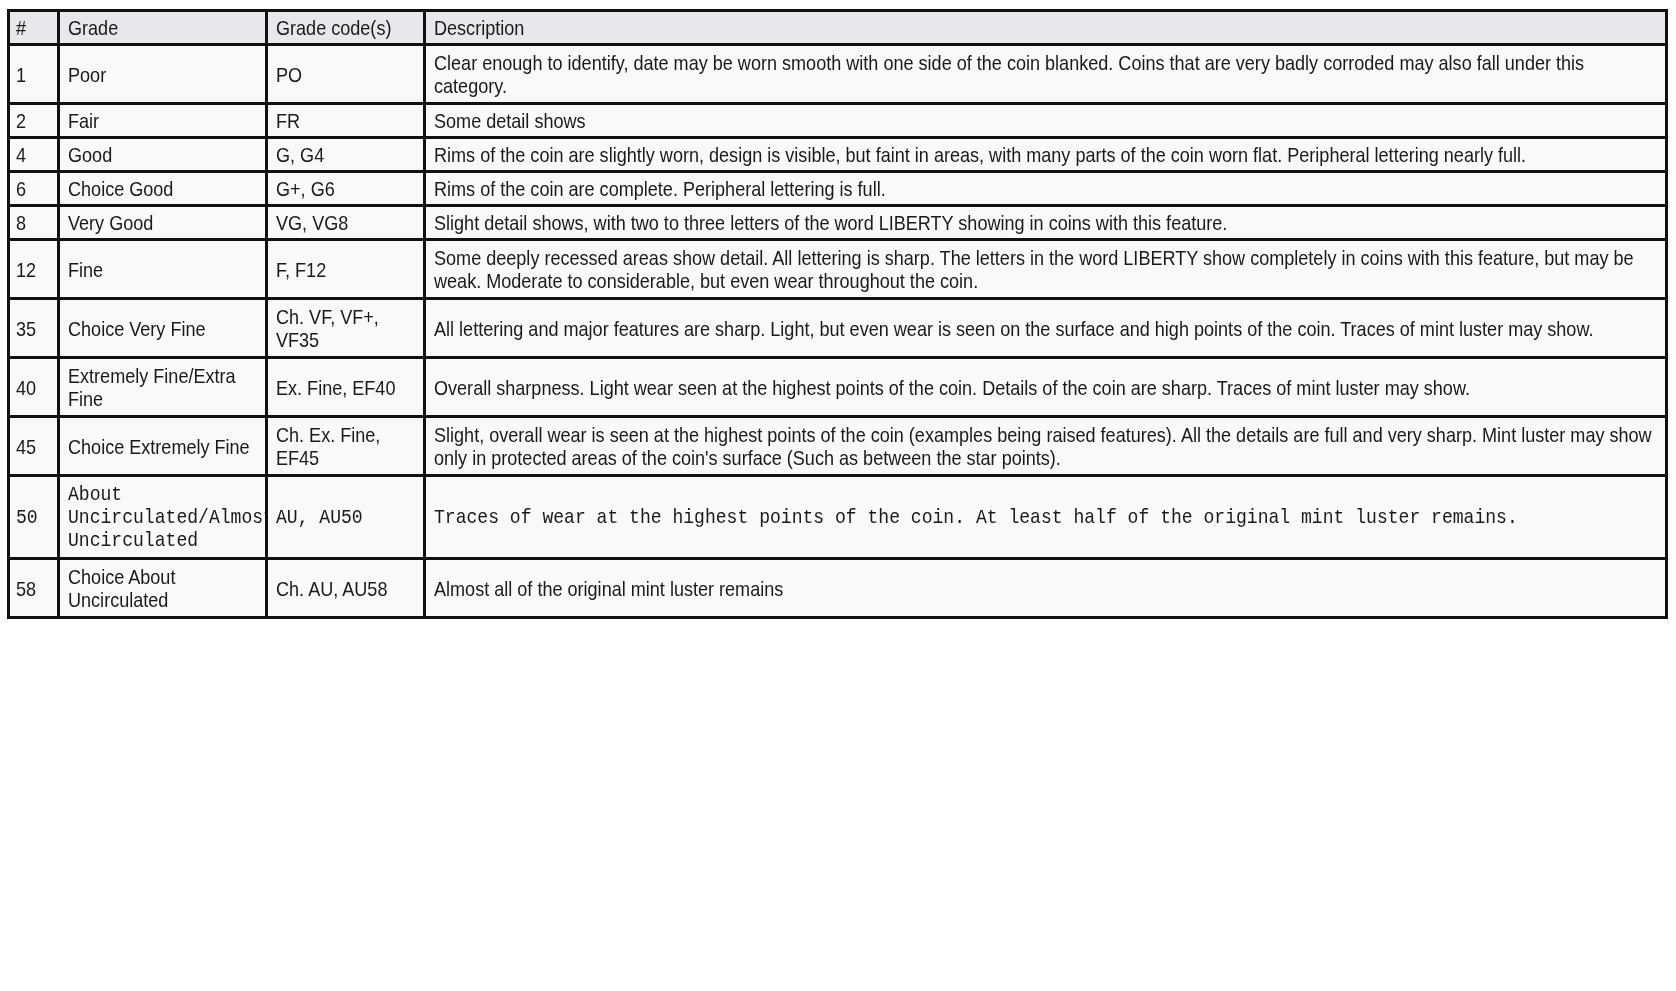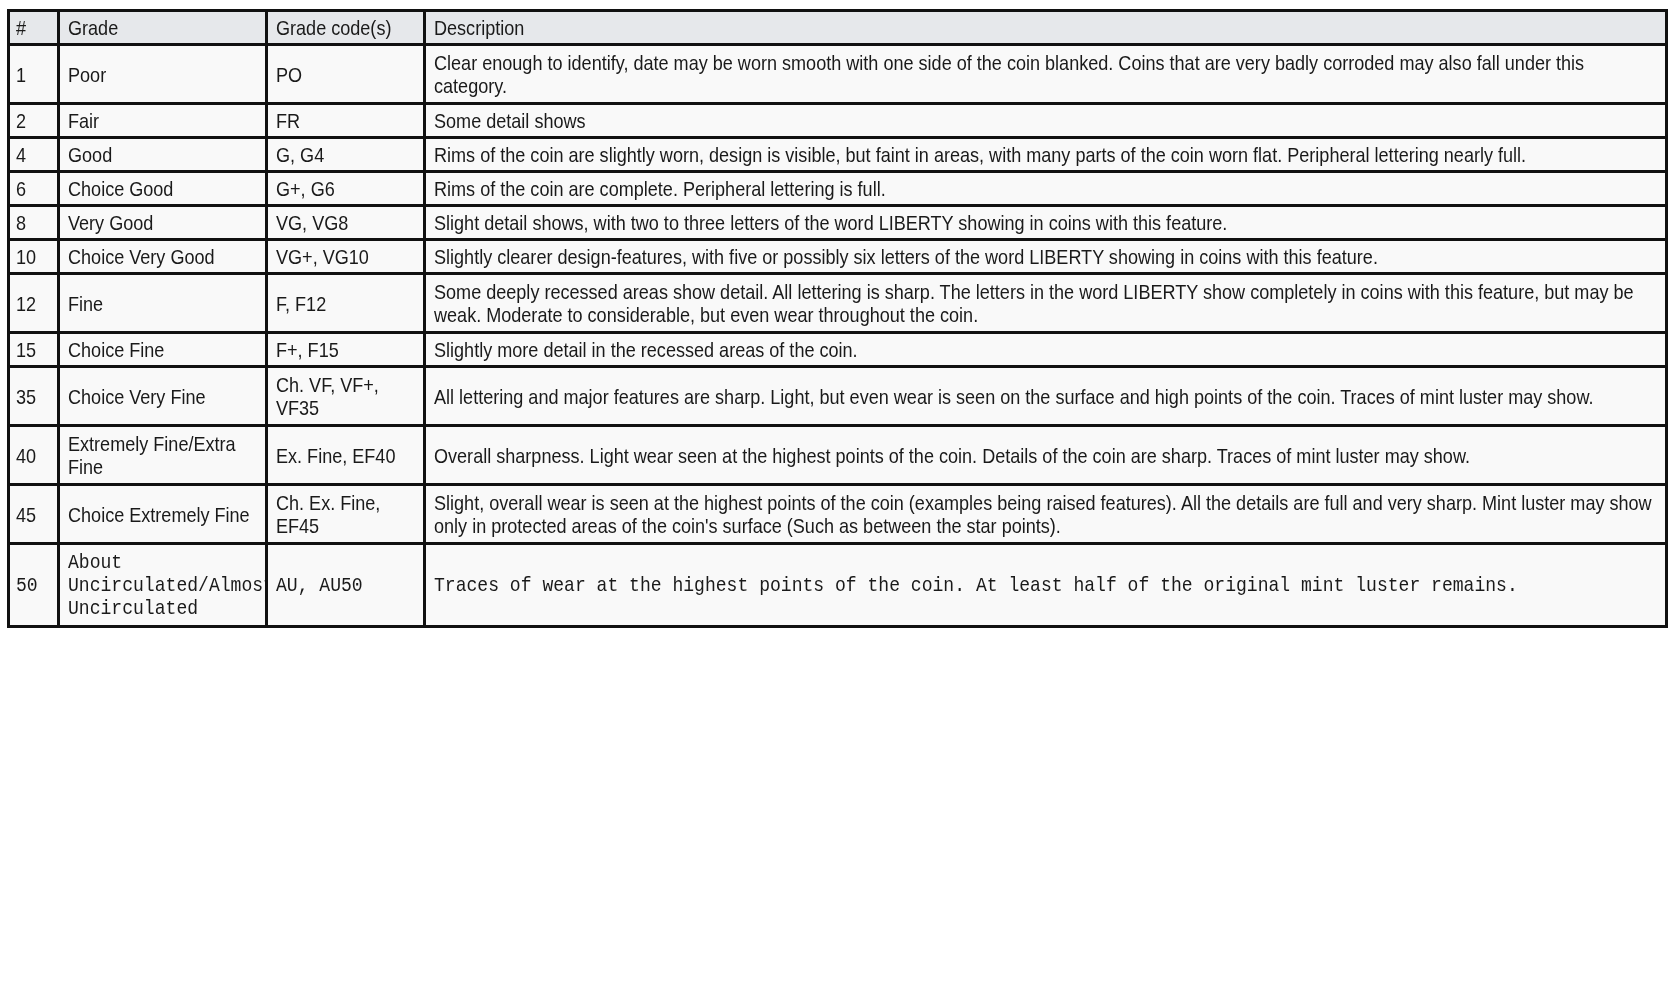--- a/index.html
+++ b/index.html
@@ -115,40 +115,28 @@
     <td><span class="cond-desc">Rims of the coin are complete. Peripheral lettering is full.</span></td>
   </tr>
 
   <tr class="h1">
     <td class="num"><span class="cond">8</span></td>
     <td><span class="cond">Very Good</span></td>
     <td><span class="cond">VG, VG8</span></td>
     <td><span class="cond-desc">Slight detail shows, with two to three letters of the word LIBERTY showing in coins with this feature.</span></td>
   </tr>
 
-  <tr class="h1">
-    <td class="num"><span class="cond">10</span></td>
-    <td><span class="cond">Choice Very Good</span></td>
-    <td><span class="cond">VG+, VG10</span></td>
-    <td><span class="cond-desc">Slightly clearer design-features, with five or possibly six letters of the word LIBERTY showing in coins with this feature.</span></td>
-  </tr>
 
   <tr class="h2">
     <td class="num"><span class="cond">12</span></td>
     <td><span class="cond">Fine</span></td>
     <td><span class="cond">F, F12</span></td>
     <td><span class="cond-desc">Some deeply recessed areas show detail. All lettering is sharp. The letters in the word LIBERTY show completely in coins with this feature, but may be weak. Moderate to considerable, but even wear throughout the coin.</span></td>
   </tr>
 
-  <tr class="h1">
-    <td class="num"><span class="cond">15</span></td>
-    <td><span class="cond">Choice Fine</span></td>
-    <td><span class="cond">F+, F15</span></td>
-    <td><span class="cond-desc">Slightly more detail in the recessed areas of the coin.</span></td>
-  </tr>
 
 
 
 
   <tr class="h2">
     <td class="num"><span class="cond">35</span></td>
     <td><span class="cond">Choice Very Fine</span></td>
     <td><span class="cond">Ch. VF, VF+, VF35</span></td>
     <td><span class="cond-desc">All lettering and major features are sharp. Light, but even wear is seen on the surface and high points of the coin. Traces of mint luster may show.</span></td>
   </tr>
@@ -168,14 +156,20 @@
   </tr>
 
   <tr class="h3">
     <td class="num"><span class="cond">50</span></td>
     <td><span class="cond">About Uncirculated/Almost Uncirculated</span></td>
     <td><span class="cond">AU, AU50</span></td>
     <td><span class="cond-desc">Traces of wear at the highest points of the coin. At least half of the original mint luster remains.</span></td>
   </tr>
 
 
+  <tr class="h2">
+    <td class="num"><span class="cond">58</span></td>
+    <td><span class="cond">Choice About Uncirculated</span></td>
+    <td><span class="cond">Ch. AU, AU58</span></td>
+    <td><span class="cond-desc">Almost all of the original mint luster remains</span></td>
+  </tr>
 </tbody>
 </table>
 
 </body></html>

